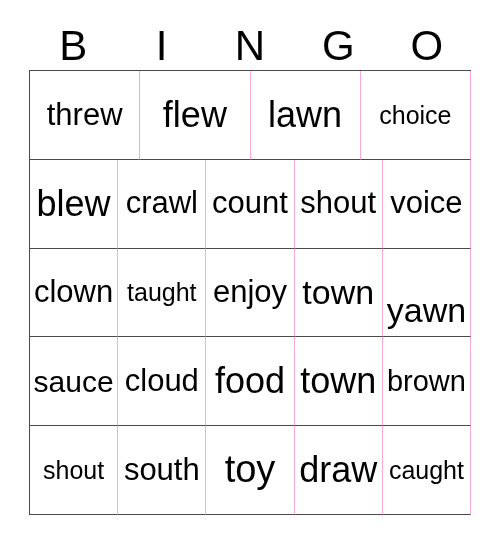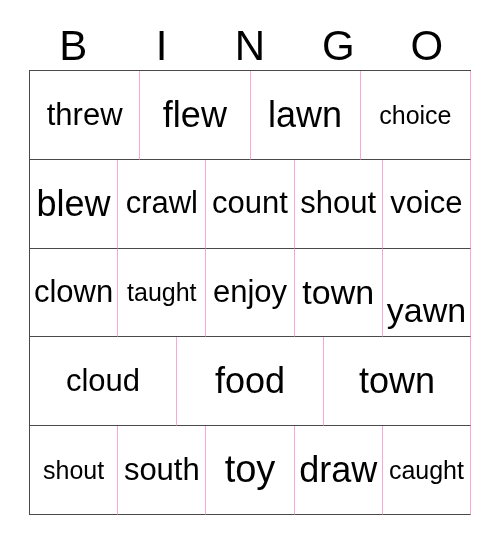--- a/index.html
+++ b/index.html
@@ -149,27 +149,33 @@
       <div class="grid-cell">
           <span class="cell-text len4" style="font-size: 34px;">town</span>
         </div>
       <div class="grid-cell">
           <span class="cell-text len4" style="font-size: 34px; margin-top: 36px;">yawn</span>
         </div>
     </div>
 
     <div class="grid-row">
       <div class="grid-cell">
+          <span class="cell-text len5" style="font-size: 30px;">sauce</span>
+        </div>
+      <div class="grid-cell">
           <span class="cell-text len5">cloud</span>
         </div>
       <div class="grid-cell">
           <span class="cell-text len4">food</span>
         </div>
       <div class="grid-cell">
           <span class="cell-text len4">town</span>
+        </div>
+      <div class="grid-cell">
+          <span class="cell-text len5" style="font-size: 29px;">brown</span>
         </div>
     </div>
 
     <div class="grid-row">
       <div class="grid-cell">
           <span class="cell-text len6">shout</span>
         </div>
       <div class="grid-cell">
           <span class="cell-text len5">south</span>
         </div>

